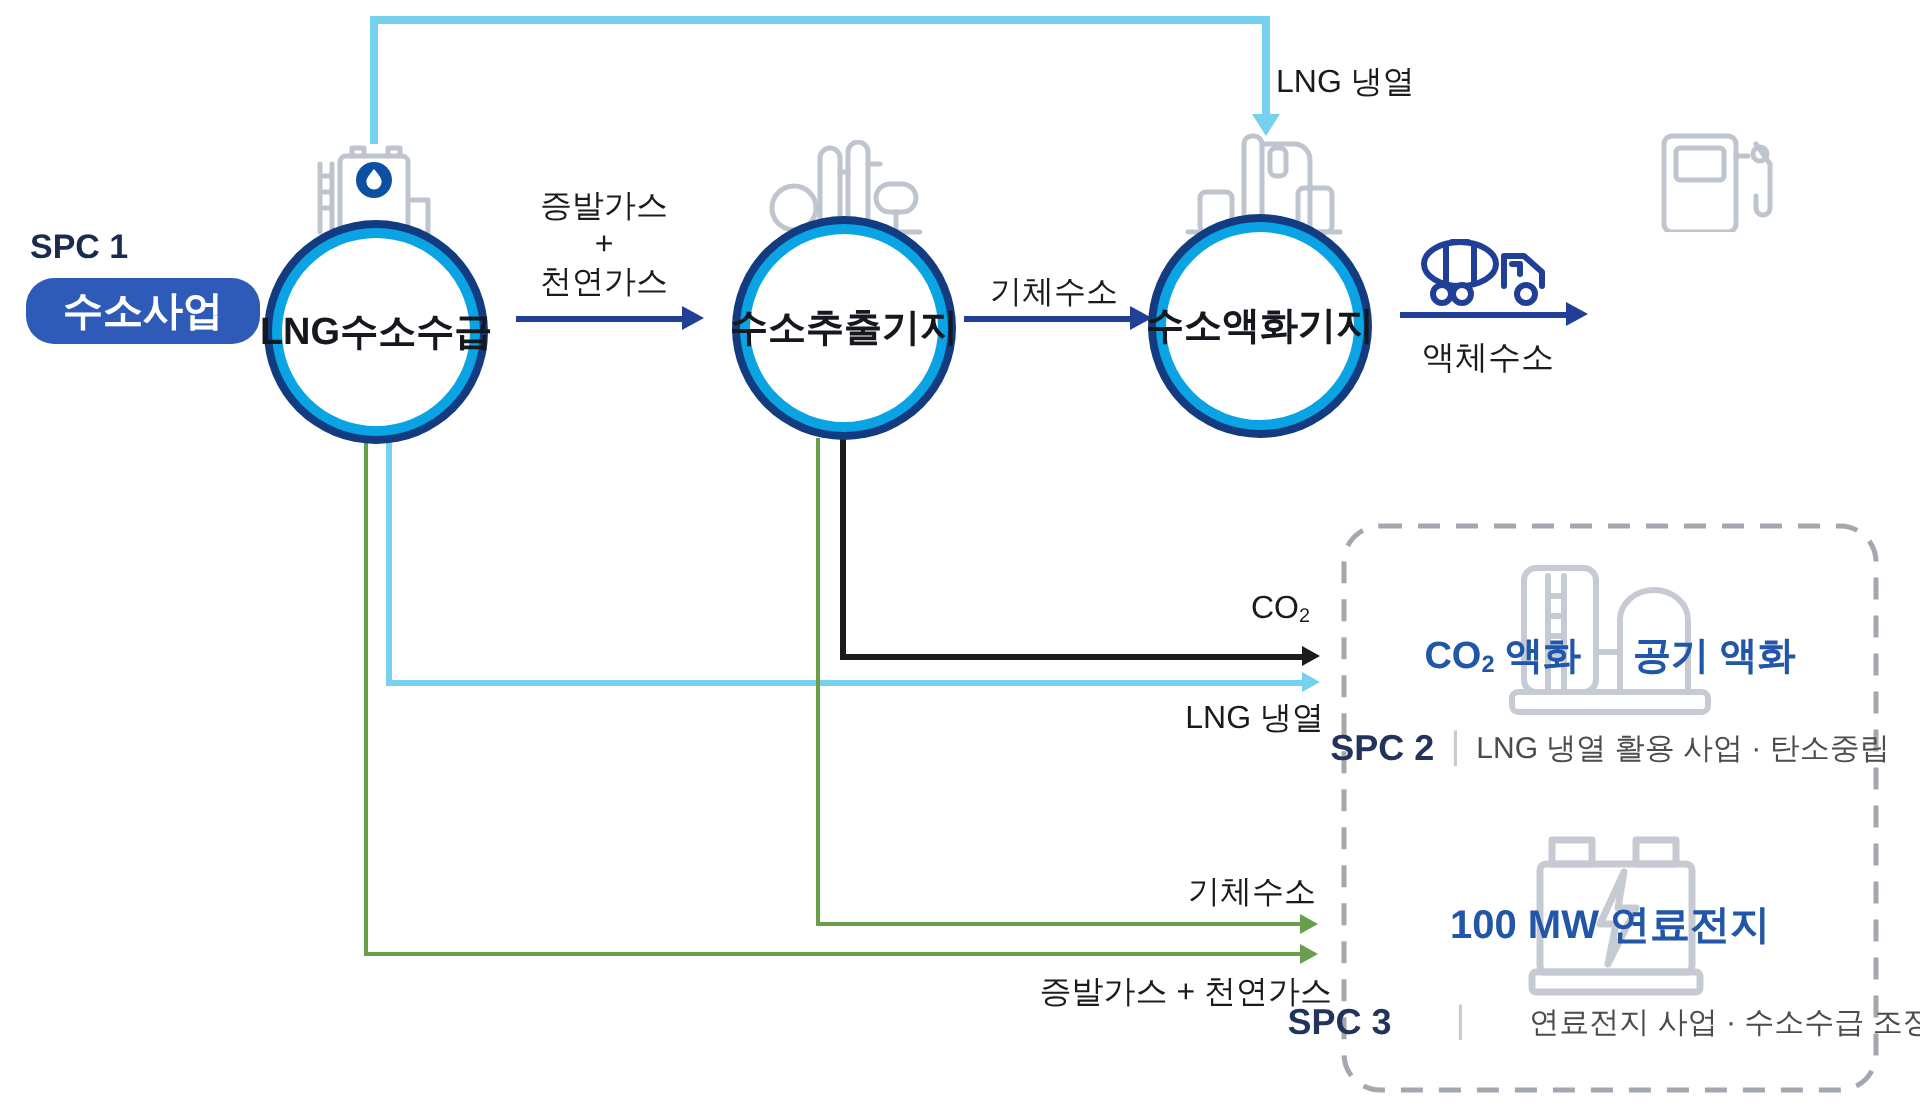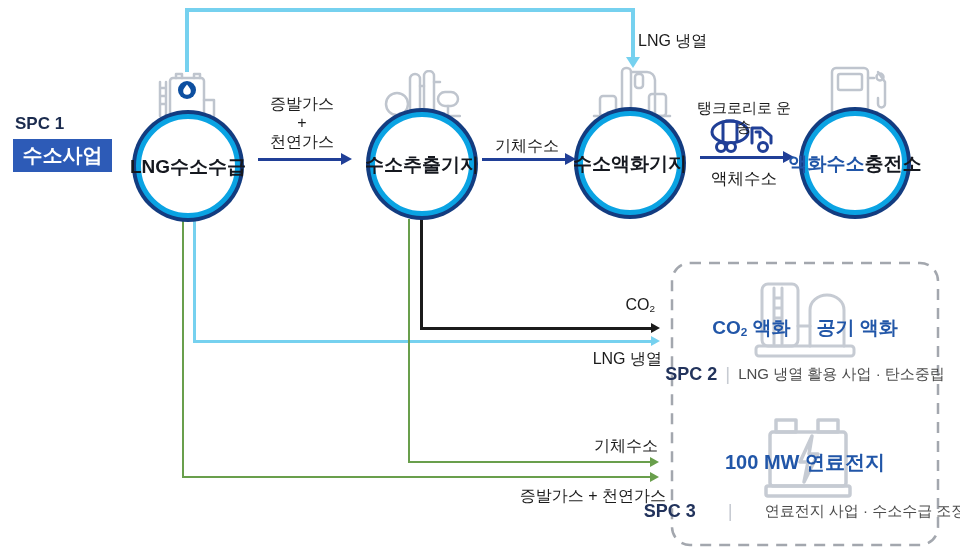--- a/index.html
+++ b/index.html
@@ -34,22 +34,22 @@
   .arr-down{position:absolute;width:0;height:0;border-left:7px solid transparent;border-right:7px solid transparent;border-top:11px solid #76d1ef;z-index:1;}
   
   .lbl{position:absolute;font-size:16px;color:#1b1b1b;white-space:nowrap;z-index:2;}
   .lbl-r{text-align:right;}
   .flow-lbl{position:absolute;text-align:center;font-size:16px;color:#1b1b1b;z-index:2;}
   .flow-stack{display:flex;flex-direction:column;align-items:center;line-height:19px;}
   .sub{font-size:0.62em;vertical-align:-0.18em;}
   
   .spc1-label{position:absolute;left:15px;top:114px;font-size:17px;font-weight:bold;color:#1b2b4e;z-index:2;}
   .badge{
-    position:absolute;left:13px;top:139px;width:99px;height:33px;background:#2d5bb7;
-    color:#fff;font-weight:bold;font-size:20px;display:flex;align-items:center;justify-content:center;z-index:2;
+    position:absolute;left:13px;top:139px;width:117px;height:33px;background:#2d5bb7;
+    color:#fff;font-weight:bold;font-size:20px;display:flex;align-items:center;justify-content:center;z-index:2;border-radius:14px;
   }
   
   .dashed-box{position:absolute;left:670px;top:261px;width:270px;height:286px;z-index:0;}
   
   .blue-heading{
     position:absolute;color:#2156a8;font-weight:bold;font-size:19px;z-index:2;
     display:flex;justify-content:center;white-space:nowrap;
   }
   .caption{
     position:absolute;display:flex;align-items:center;justify-content:center;gap:8px;
@@ -116,38 +116,33 @@
     <span class="l2">수소수급</span>
   </div>
   <div class="node node2" style="left:370px;top:112px;">
     <span class="l1">수소</span>
     <span class="l2">추출기지</span>
   </div>
   <div class="node node3" style="left:578px;top:111px;">
     <span class="l1">수소</span>
     <span class="l2">액화기지</span>
   </div>
-  <div class="node node4" style="left:803px;top:111px;">
-    <span class="l1">액화수소</span>
-    <span class="l2">충전소</span>
-  </div>
 
   <div class="flow-lbl flow-stack" style="left:258px;top:94px;width:88px;">
     <span>증발가스</span>
     <span>+</span>
     <span>천연가스</span>
   </div>
   <div class="hline c-navy" style="left:258px;top:158px;width:83px;height:3px;"></div>
   <div class="arr-r ah-navy" style="left:341px;top:153px;"></div>
 
   <div class="flow-lbl" style="left:482px;top:136px;width:90px;">기체수소</div>
   <div class="hline c-navy" style="left:482px;top:158px;width:83px;height:3px;"></div>
   <div class="arr-r ah-navy" style="left:565px;top:153px;"></div>
 
-  <div class="flow-lbl" style="left:696px;top:99px;width:96px;font-size:15px;">탱크로리로 운송</div>
   <div class="icon" style="left:708px;top:116px;">
     <svg width="70" height="40" viewBox="0 0 70 40" fill="none" stroke="#203f97" stroke-width="3" stroke-linecap="round" stroke-linejoin="round">
       <ellipse cx="22" cy="16" rx="18" ry="11"></ellipse>
       <path d="M15 6.5 v19 M29 6.5 v19 M18 5 h8"></path>
       <path d="M44 27 V12 h10 l9 8 v7"></path>
       <path d="M48 16 h4 v5"></path>
       <circle cx="13" cy="31" r="4.5" fill="#fff"></circle>
       <circle cx="23" cy="31" r="4.5" fill="#fff"></circle>
       <circle cx="55" cy="31" r="4.5" fill="#fff"></circle>
     </svg>

